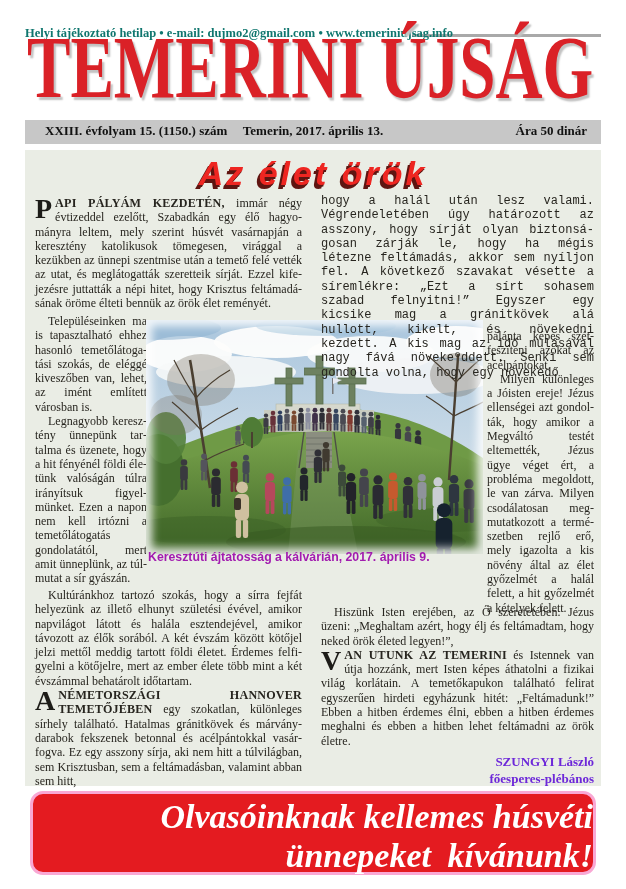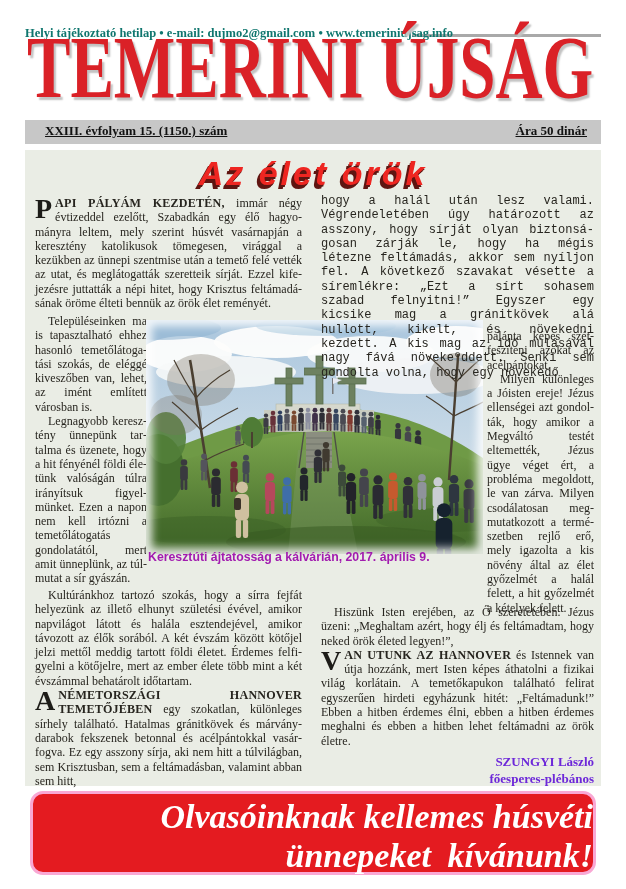--- a/index.html
+++ b/index.html
@@ -7,21 +7,21 @@
   body { width:626px; height:889px; font-family:"Liberation Serif", serif; }
   .page { position:relative; width:626px; height:889px; background:#fff; overflow:hidden; }
 
   .tagline { position:absolute; left:25px; top:26px; font-size:12.5px; font-weight:bold; color:#0f766e; white-space:nowrap; z-index:2; }
   .mast-rule { position:absolute; left:412px; top:34px; width:189px; height:3px; background:#a9a9a9; z-index:1; }
   .masthead { position:absolute; left:27px; top:24px; font-size:88px; line-height:88px; font-weight:bold;
               color:#da2127; white-space:nowrap; transform:scaleX(0.74); transform-origin:left top;
               z-index:3; text-shadow:3px 3px 2px #c2c2c2; letter-spacing:0; }
 
   .info-bar { position:absolute; left:25px; top:120px; width:576px; height:24px; background:#c7c7c7; z-index:2; }
-  .info-bar span { position:absolute; top:3px; font-size:13px; font-weight:bold; color:#121212;text-decoration:underline; }
+  .info-bar span { position:absolute; top:3px; font-size:13px; font-weight:bold; color:#121212; }
   .info-left { left:20px; }
   .info-center { left:0; right:0; text-align:center; }
   .info-right { right:14px; }
 
   .article { position:absolute; left:25px; top:150px; width:576px; height:636px; background:#eaede5; z-index:0; }
   .headline { position:absolute; left:0; top:-4px; width:100%; text-align:center;
               font-family:"Liberation Sans", sans-serif; font-style:italic; font-weight:bold;
               font-size:34px; line-height:54px; letter-spacing:3px; color:#ee2621;
               text-shadow:-3px 4px 0 #5f1511, -1px 2px 0 #5f1511; }
 
@@ -57,20 +57,21 @@
 <body>
 
 <div class="page">
 
   <div class="tagline">Helyi tájékoztató hetilap • e-mail: dujmo2@gmail.com • www.temeriniujsag.info</div>
   <div class="mast-rule"></div>
   <div class="masthead">TEMERINI ÚJSÁG</div>
 
   <div class="info-bar">
     <span class="info-left">XXIII. évfolyam 15. (1150.) szám</span>
+    <span class="info-center">Temerin, 2017. április 13.</span>
     <span class="info-right">Ára 50 dinár</span>
   </div>
 
   <div class="article">
     <h1 class="headline">Az élet örök</h1>
 
     <div class="col p-left-top">
       <p><span class="dropcap">P</span><span class="lead">API PÁLYÁM KEZDETÉN,</span> <span>immár négy évtizeddel ezelőtt, Szabadkán egy élő hagyo­mányra leltem, mely szerint húsvét vasár­napján a keresz­tény kato­likusok tömege­sen, virággal a kezükben az ünnepi szent­mise után a temető felé vették az utat, és meglátogat­ták szeret­teik sírját. Ezzel kife­jezésre juttatták a népi hitet, hogy Krisztus feltámadá­sának öröme élteti bennük az örök élet reményét.</span></p>
     </div>
 
@@ -224,21 +225,21 @@
       <p>hogy a halál után lesz valami. Végrendele­tében úgy határozott az asszony, hogy sírját olyan biztonsá­gosan zárják le, hogy ha mégis létezne feltáma­dás, akkor sem nyíljon fel. A követke­ző szavakat vésette a sírem­lékre: „Ezt a sírt sohasem szabad felnyitni!” Egyszer egy kicsike mag a gránit­kövek alá hullott, kikelt, és növe­kedni kezdett. A kis mag az idő múlá­sával nagy fává növekeºddett. Senki sem gondolta volna, hogy egy növe­kedő</p>
     </div>
 
     <div class="col right-narrow">
       <p>palánta képes szét­feszí­teni azokat az acél­pán­tokat.</p>
       <p class="ind">Milyen külön­leges a Jóisten ereje! Jézus ellen­ségei azt gondol­ták, hogy amikor a Meg­váltó testét eltemet­ték, Jézus ügye véget ért, a prob­léma meg­oldott, le van zárva. Milyen csodá­lato­san meg­mutat­kozott a termé­szet­ben rejlő erő, mely iga­zolta a kis növény által az élet győ­zelmét a halál felett, a hit győ­zelmét a kéte­lyek felett.</p>
     </div>
 
     <div class="col right-bottom">
       <p class="ind">Hiszünk Isten erejében, az Ő szeretetében. Jézus üzeni: „Meghaltam azért, hogy élj és feltámad­tam, hogy neked örök életed legyen!”,</p>
-      <p><span class="dropcap">V</span><span class="lead">AN UTUNK AZ HANNOVER</span> <span>és Istennek van útja hoz­zánk, mert Isten képes átha­tolni a fizikai világ korlá­tain. A temető­kapukon talál­ható felirat egysze­rűen hirdeti egyhá­zunk hitét: „Feltáma­dunk!” Ebben a hitben érdemes élni, ebben a hitben érdemes meghalni és ebben a hitben lehet feltá­madni az örök életre.</span></p>
+      <p><span class="dropcap">V</span><span class="lead">AN UTUNK AZ TEMERINI</span> <span>és Istennek van útja hoz­zánk, mert Isten képes átha­tolni a fizikai világ korlá­tain. A temető­kapukon talál­ható felirat egysze­rűen hirdeti egyhá­zunk hitét: „Feltáma­dunk!” Ebben a hitben érdemes élni, ebben a hitben érdemes meghalni és ebben a hitben lehet feltá­madni az örök életre.</span></p>
       <div class="signature">
         <div>SZUNGYI László</div>
         <div>főesperes-plébános</div>
       </div>
     </div>
   </div>
 
   <div class="banner">
     <div>Olvasóinknak kellemes húsvéti</div>
     <div>ünnepeket kívánunk!</div>

